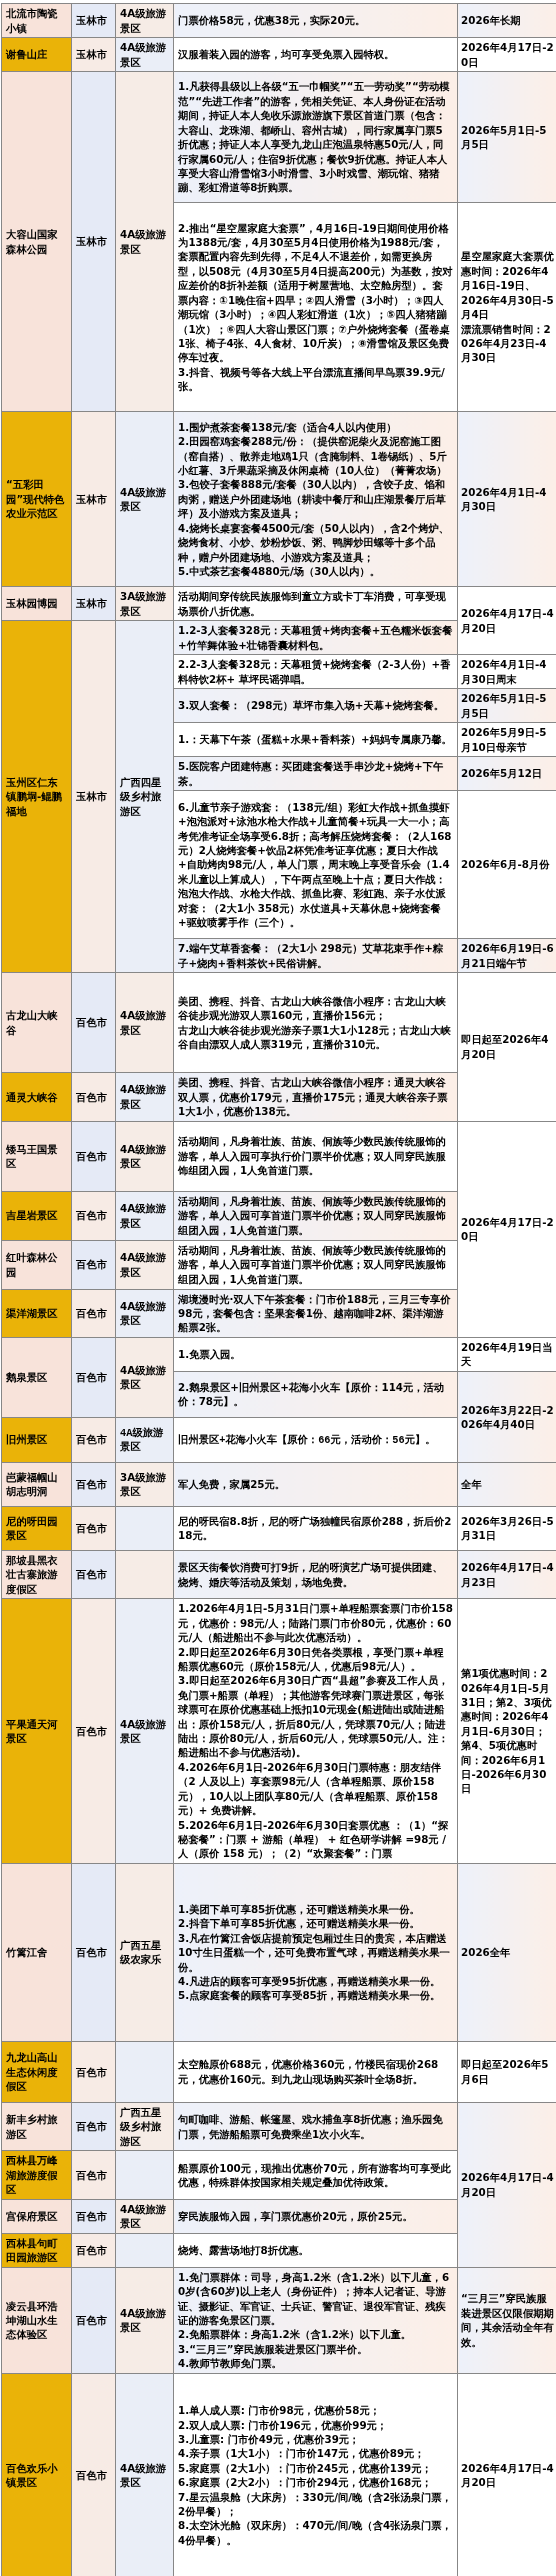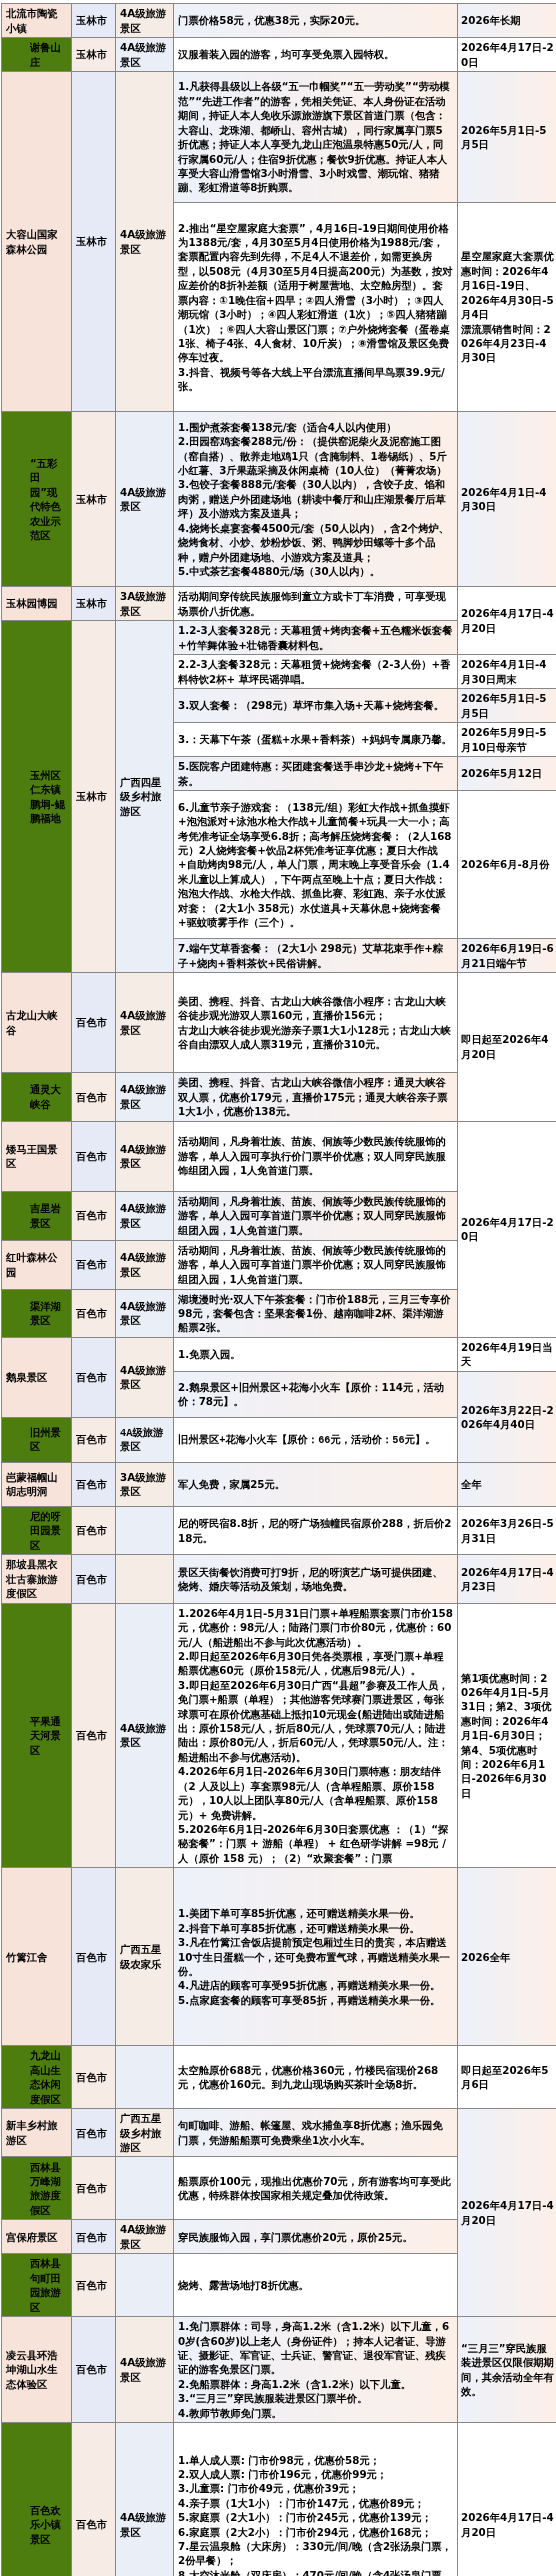--- a/index.html
+++ b/index.html
@@ -7,21 +7,21 @@
   .wrap{padding:3.1px 1px 4.1px 1px;}
   table{border-collapse:collapse;table-layout:fixed;width:554px;}
   td{border:0.5px solid #878787;vertical-align:middle;padding:2.1px 4.1px;
      font-size:10.3px;line-height:14.4px;font-weight:700;color:#000;
      word-break:break-all;white-space:pre-wrap;}
   col.c-name{width:70px;} col.c-city{width:44px;} col.c-level{width:58px;}
   col.c-text{width:284px;} col.c-date{width:100px;}
   
   tr.gA td.name{background:#f8e3da;} tr.gA td.city{background:#e5eaf6;}
   tr.gA td.level{background:#f6ece6;}
-  tr.gB td.name{background:#4d7c0f;padding-left:28px;} tr.gB td.city{background:#f7ebe5;}
+  tr.gB td.name{background:#eab308;} tr.gB td.city{background:#f7ebe5;}
   tr.gB td.level{background:#eaeef7;}
   
   td.text.even, td.date.even{background:linear-gradient(90deg,#edf1fa 0%,#fcefe7 100%);}
   td.text.odd, td.date.odd{background:#ffffff;}
   td.date{padding:2.1px 3.1px;}
 </style>
 </head>
 <body>
 
 <div class="wrap">
@@ -88,21 +88,21 @@
         </tr>
         <tr class="gB" style="height: 29px;">
           <td class="text odd">2.2-3人套餐328元：天幕租赁+烧烤套餐（2-3人份）+香料特饮2杯+ 草坪民谣弹唱。</td>
           <td class="date odd">2026年4月1日-4月30日周末</td>
         </tr>
         <tr class="gB" style="height: 29px;">
           <td class="text even">3.双人套餐：（298元）草坪市集入场+天幕+烧烤套餐。</td>
           <td class="date even">2026年5月1日-5月5日</td>
         </tr>
         <tr class="gB" style="height: 29px;">
-          <td class="text odd">3.：天幕下午茶（蛋糕+水果+香料茶）+妈妈专属康乃馨。</td>
+          <td class="text odd">1.：天幕下午茶（蛋糕+水果+香料茶）+妈妈专属康乃馨。</td>
           <td class="date odd">2026年5月9日-5月10日母亲节</td>
         </tr>
         <tr class="gB" style="height: 29px;">
           <td class="text even">5.医院客户团建特惠：买团建套餐送手串沙龙+烧烤+下午茶。</td>
           <td class="date even">2026年5月12日</td>
         </tr>
         <tr class="gB" style="height: 148px;">
           <td class="text odd">6.儿童节亲子游戏套：（138元/组）彩虹大作战+抓鱼摸虾+泡泡派对+泳池水枪大作战+儿童简餐+玩具一大一小；高考凭准考证全场享受6.8折；高考解压烧烤套餐：（2人168元）2人烧烤套餐+饮品2杯凭准考证享优惠；夏日大作战+自助烤肉98元/人，单人门票，周末晚上享受音乐会（1.4米儿童以上算成人），下午两点至晚上十点；夏日大作战：泡泡大作战、水枪大作战、抓鱼比赛、彩虹跑、亲子水仗派对套：（2大1小 358元）水仗道具+天幕休息+烧烤套餐+驱蚊喷雾手作（三个）。</td>
           <td class="date odd">2026年6月-8月份</td>
         </tr>

